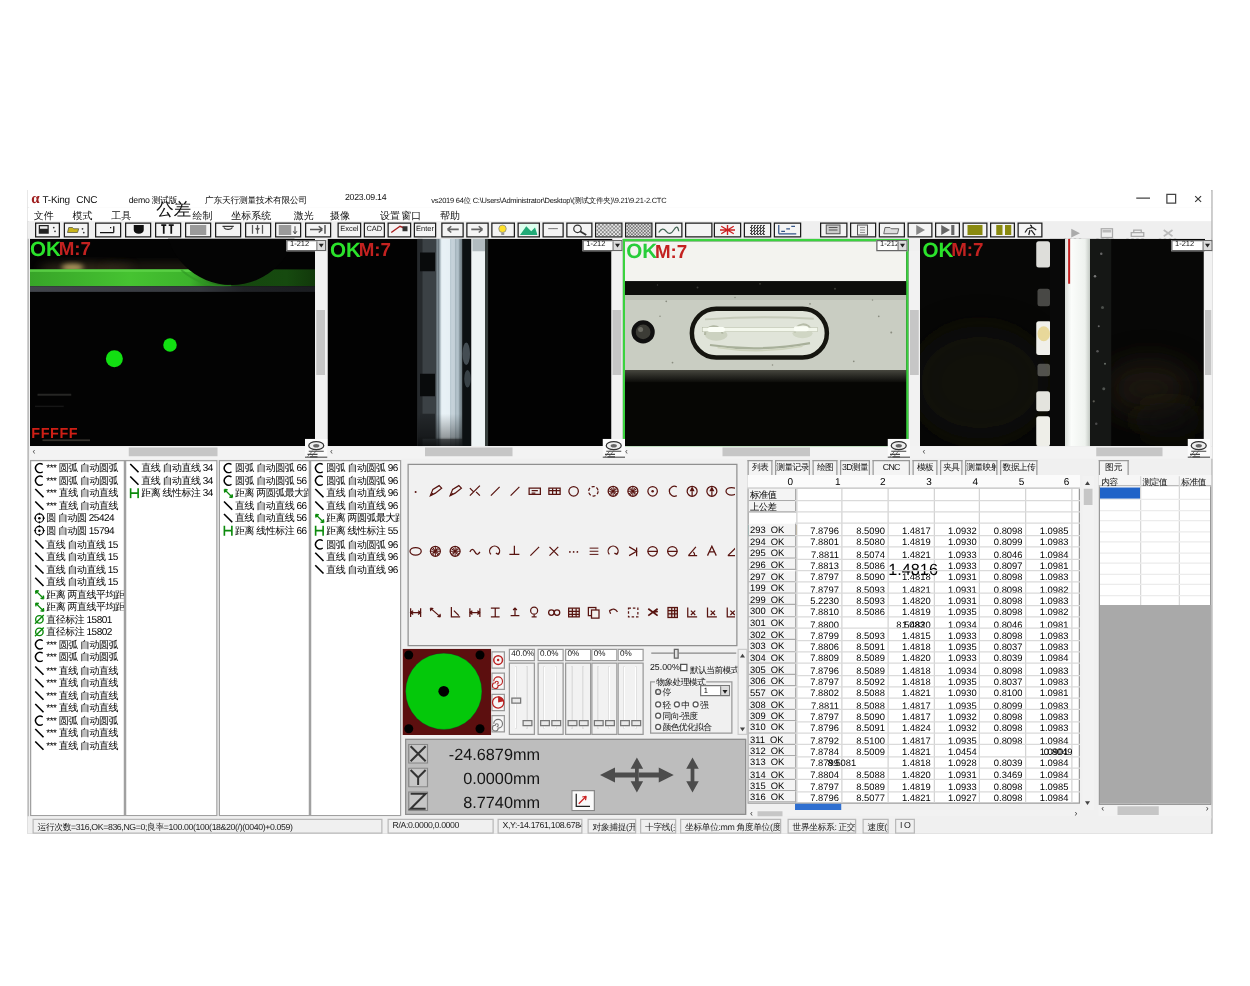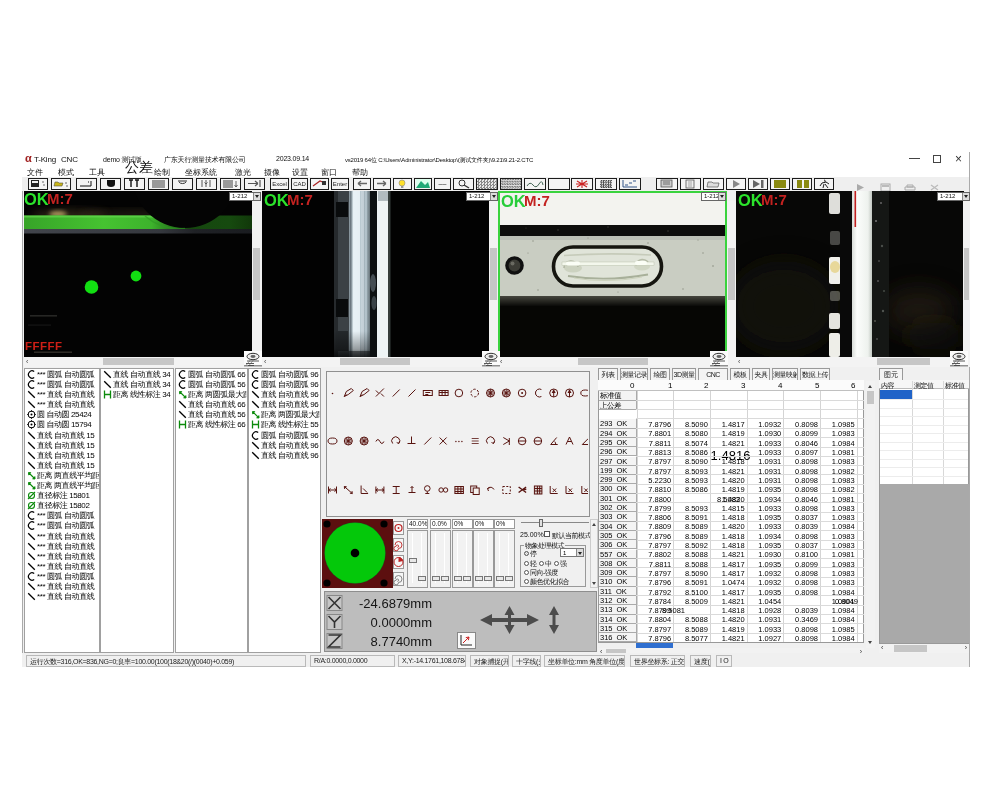--- a/index.html
+++ b/index.html
@@ -33,21 +33,21 @@
 <div class="a" style="left:955px;top:152px;font-size:12px;color:#333">×</div>
 <div class="a" style="left:22px;top:166px;width:947px;height:11px;background:#fff"></div>
 <div class="a" style="left:27px;top:167px;font-size:8px;color:#111">文件</div>
 <div class="a" style="left:58px;top:167px;font-size:8px;color:#111">模式</div>
 <div class="a" style="left:89px;top:167px;font-size:8px;color:#111">工具</div>
 <div class="a" style="left:125px;top:159px;font-size:14px;color:#111">公差</div>
 <div class="a" style="left:154px;top:167px;font-size:8px;color:#111">绘制</div>
 <div class="a" style="left:185px;top:167px;font-size:8px;color:#111">坐标系统</div>
 <div class="a" style="left:235px;top:167px;font-size:8px;color:#111">激光</div>
 <div class="a" style="left:264px;top:167px;font-size:8px;color:#111">摄像</div>
-<div class="a" style="left:292px;top:167px;font-size:8px;color:#111">设置</div>
+<div class="a" style="left:304px;top:167px;font-size:8px;color:#111">设置</div>
 <div class="a" style="left:321px;top:167px;font-size:8px;color:#111">窗口</div>
 <div class="a" style="left:352px;top:167px;font-size:8px;color:#111">帮助</div>
 <div class="a" style="left:22px;top:177px;width:947px;height:14px;background:#efefef"></div>
 <div class="tb" style="left:28px;top:178px;width:20px;"><svg width="16" height="9">
       <rect x="1" y="1" width="8" height="7" fill="#222"></rect>
       <rect x="2" y="2" width="6" height="2" fill="#eee"></rect>
       <circle cx="13" cy="3" r="0.7" fill="#333"></circle>
       <circle cx="14" cy="6" r="0.7" fill="#333"></circle>
     </svg></div>
 <div class="tb" style="left:51px;top:178px;width:20px;"><svg width="16" height="9">
@@ -981,21 +981,21 @@
 <div class="cell" style="left:637.2px;top:568.9px;width:34px;font-size:7.5px;color:#000">7.8797</div>
 <div class="cell" style="left:673.9px;top:568.9px;width:34px;font-size:7.5px;color:#000">8.5090</div>
 <div class="cell" style="left:710.6px;top:568.9px;width:34px;font-size:7.5px;color:#000">1.4817</div>
 <div class="cell" style="left:747.3px;top:568.9px;width:34px;font-size:7.5px;color:#000">1.0932</div>
 <div class="cell" style="left:784.0px;top:568.9px;width:34px;font-size:7.5px;color:#000">0.8098</div>
 <div class="cell" style="left:820.7px;top:568.9px;width:34px;font-size:7.5px;color:#000">1.0983</div>
 <div class="a" style="left:636px;top:576.7px;width:228px;height:0.8px;background:#dadada"></div>
 <div class="a" style="left:599px;top:577.4000000000001px;width:37.5px;height:9.3px;background:#f4f4f4;border-bottom:1px solid #aaa;border-right:1px solid #aaa;font-size:7.5px;line-height:9px;color:#000;overflow:hidden"><span style="padding-left:1px">310</span><span style="padding-left:4px">OK</span></div>
 <div class="cell" style="left:637.2px;top:578.2px;width:34px;font-size:7.5px;color:#000">7.8796</div>
 <div class="cell" style="left:673.9px;top:578.2px;width:34px;font-size:7.5px;color:#000">8.5091</div>
-<div class="cell" style="left:710.6px;top:578.2px;width:34px;font-size:7.5px;color:#000">1.0474</div>
+<div class="cell" style="left:710.6px;top:578.2px;width:34px;font-size:7.5px;color:#000">1.4824</div>
 <div class="cell" style="left:747.3px;top:578.2px;width:34px;font-size:7.5px;color:#000">1.0932</div>
 <div class="cell" style="left:784.0px;top:578.2px;width:34px;font-size:7.5px;color:#000">0.8098</div>
 <div class="cell" style="left:820.7px;top:578.2px;width:34px;font-size:7.5px;color:#000">1.0983</div>
 <div class="a" style="left:636px;top:586.0000000000001px;width:228px;height:0.8px;background:#dadada"></div>
 <div class="a" style="left:599px;top:586.7px;width:37.5px;height:9.3px;background:#f4f4f4;border-bottom:1px solid #aaa;border-right:1px solid #aaa;font-size:7.5px;line-height:9px;color:#000;overflow:hidden"><span style="padding-left:1px">311</span><span style="padding-left:4px">OK</span></div>
 <div class="cell" style="left:637.2px;top:587.5px;width:34px;font-size:7.5px;color:#000">7.8792</div>
 <div class="cell" style="left:673.9px;top:587.5px;width:34px;font-size:7.5px;color:#000">8.5100</div>
 <div class="cell" style="left:710.6px;top:587.5px;width:34px;font-size:7.5px;color:#000">1.4817</div>
 <div class="cell" style="left:747.3px;top:587.5px;width:34px;font-size:7.5px;color:#000">1.0935</div>
 <div class="cell" style="left:784.0px;top:587.5px;width:34px;font-size:7.5px;color:#000">0.8098</div>

